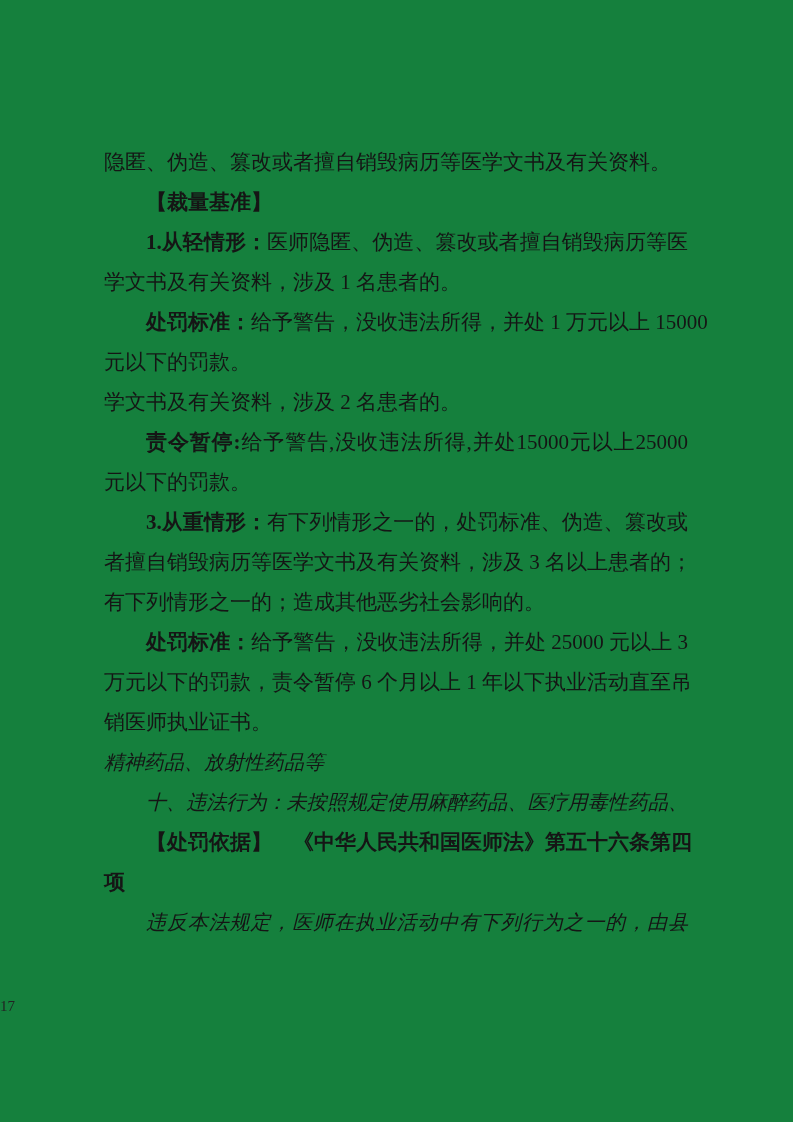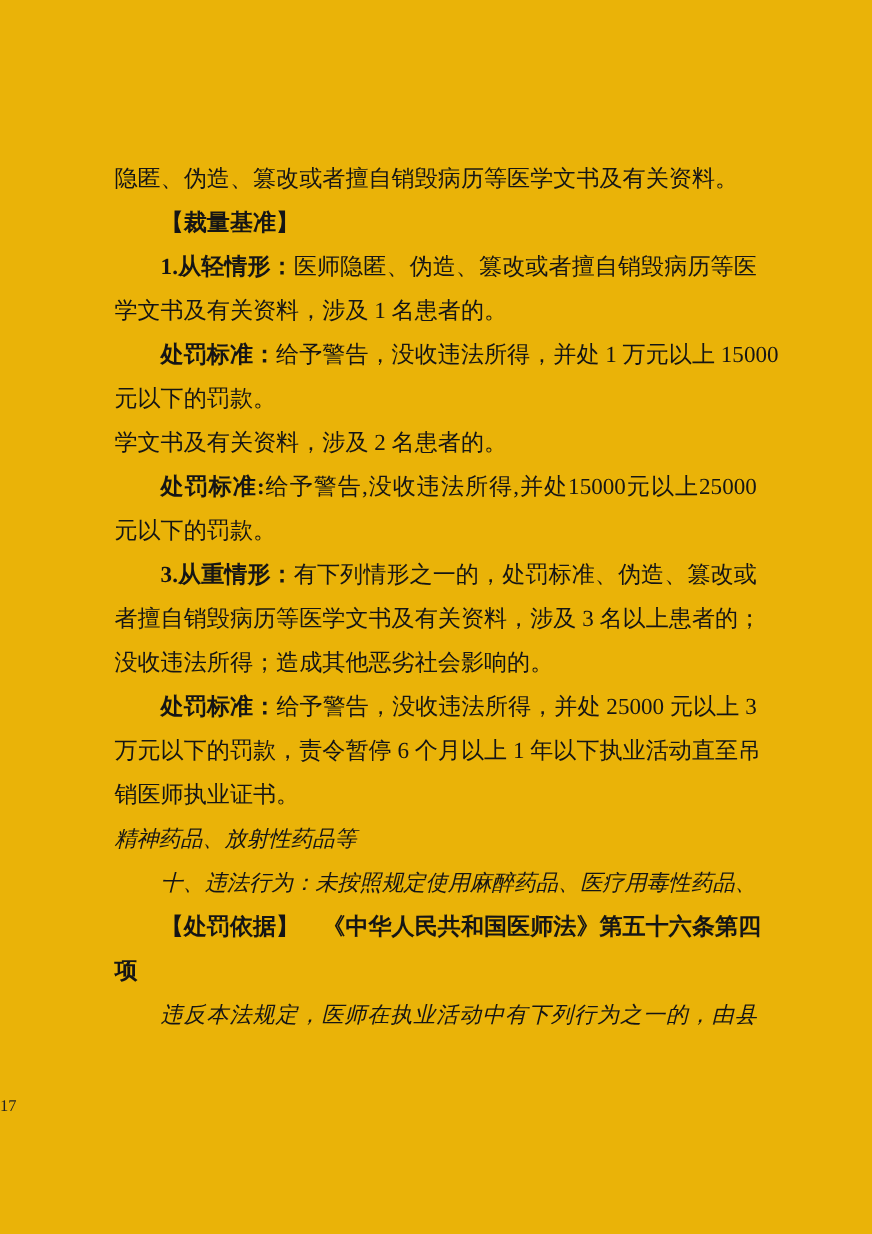--- a/index.html
+++ b/index.html
@@ -4,21 +4,21 @@
 <style>
   html, body {
     margin: 0;
     padding: 0;
     background: #ffffff;
   }
   .page {
     position: relative;
     width: 793px;
     height: 1122px;
-    background: #eab308;
+    background: #15803d;
     overflow: hidden;
     font-family: "Liberation Serif", "DejaVu Serif", serif;
     color: #151515;
   }
   .content {
     position: absolute;
     left: 104px;
     top: 142px;
     width: 584px;
   }
@@ -60,25 +60,25 @@
 
 <div class="page">
   <div class="content">
       <div class="line"><span class="run">隐匿、伪造、篡改或者擅自销毁病历等医学文书及有关资料。</span></div>
       <div class="line indent"><span class="run b">【裁量基准】</span></div>
       <div class="line indent fill"><span class="run b">1.从轻情形：</span><span class="run">医师隐匿、伪造、篡改或者擅自销毁病历等医</span></div>
       <div class="line"><span class="run">学文书及有关资料，涉及 1 名患者的。</span></div>
       <div class="line indent fill"><span class="run b">处罚标准：</span><span class="run">给予警告，没收违法所得，并处 1 万元以上 15000</span></div>
       <div class="line"><span class="run">元以下的罚款。</span></div>
       <div class="line"><span class="run">学文书及有关资料，涉及 2 名患者的。</span></div>
-      <div class="line indent fill"><span class="run b">处罚标准:</span><span class="run">给予警告,没收违法所得,并处15000元以上25000</span></div>
+      <div class="line indent fill"><span class="run b">责令暂停:</span><span class="run">给予警告,没收违法所得,并处15000元以上25000</span></div>
       <div class="line"><span class="run">元以下的罚款。</span></div>
       <div class="line indent fill"><span class="run b">3.从重情形：</span><span class="run">有下列情形之一的，处罚标准、伪造、篡改或</span></div>
       <div class="line fill"><span class="run">者擅自销毁病历等医学文书及有关资料，涉及 3 名以上患者的；</span></div>
-      <div class="line"><span class="run">没收违法所得；造成其他恶劣社会影响的。</span></div>
+      <div class="line"><span class="run">有下列情形之一的；造成其他恶劣社会影响的。</span></div>
       <div class="line indent fill"><span class="run b">处罚标准：</span><span class="run">给予警告，没收违法所得，并处 25000 元以上 3</span></div>
       <div class="line fill"><span class="run">万元以下的罚款，责令暂停 6 个月以上 1 年以下执业活动直至吊</span></div>
       <div class="line"><span class="run">销医师执业证书。</span></div>
       <div class="line"><span class="run k">精神药品、放射性药品等</span></div>
       <div class="line indent fill"><span class="run k">十、违法行为：未按照规定使用麻醉药品、医疗用毒性药品、</span></div>
       <div class="line indent fill"><span class="run b">【处罚依据】　《中华人民共和国医师法》第五十六条第四</span></div>
       <div class="line"><span class="run b">项</span></div>
       <div class="line indent fill"><span class="run k">违反本法规定，医师在执业活动中有下列行为之一的，由县</span></div>
     </div>
   <div class="pagenum">17</div>

